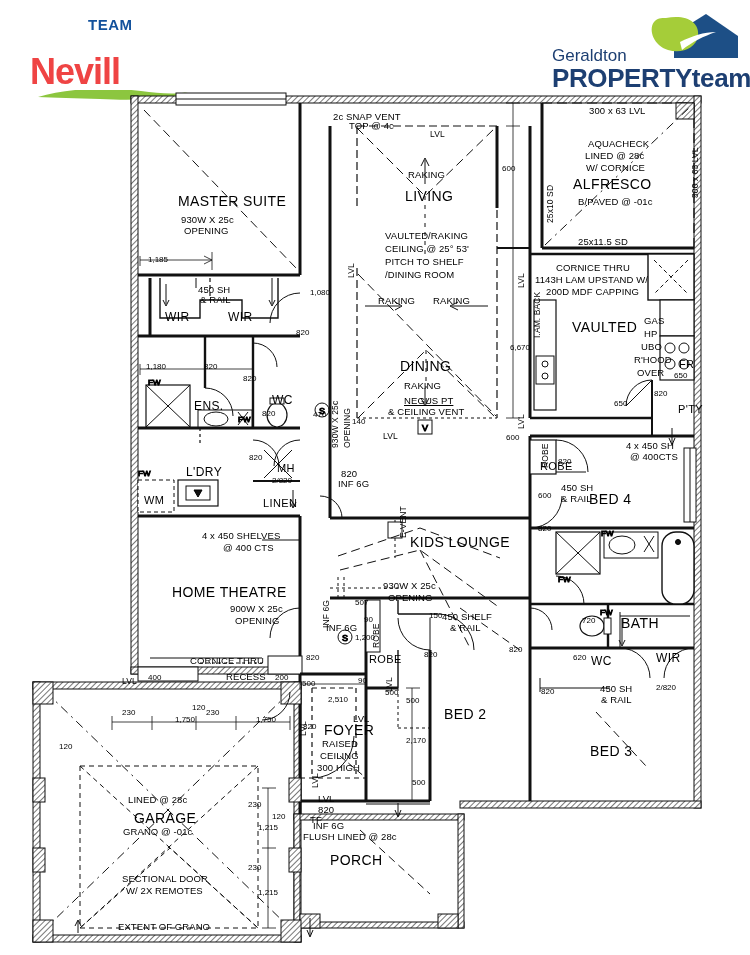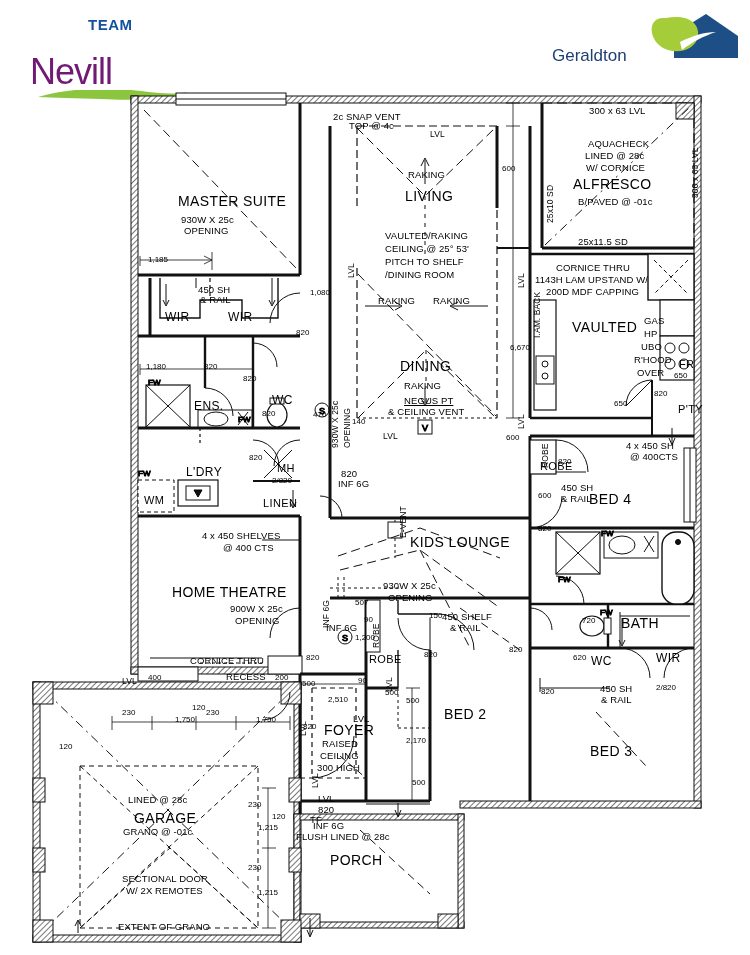--- a/index.html
+++ b/index.html
@@ -8,22 +8,22 @@
        font-family:"Liberation Sans", sans-serif;color:#111;}
 
   
   #header{position:absolute;left:0;top:8px;width:630px;height:92px;}
 
   #logo-left{position:absolute;left:14px;top:4px;width:230px;height:84px;}
   .lg-team{position:absolute;left:74px;top:4px;font-size:15px;font-weight:bold;
            color:#13519c;letter-spacing:.5px;}
   .lg-sad{position:absolute;left:12px;top:13px;font-size:40px;font-weight:bold;
           color:#13519c;letter-spacing:-1px;line-height:40px;}
-  .lg-nev{position:absolute;left:16px;top:42px;font-size:36px;font-weight:normal;
-          color:#701a75;letter-spacing:-1px;line-height:36px;}
+  .lg-nev{position:absolute;left:16px;top:42px;font-size:36px;font-weight:bold;
+          color:#ef4444;letter-spacing:-1px;line-height:36px;}
   .lg-swoosh{position:absolute;left:24px;top:78px;width:150px;height:11px;}
 
   #logo-right{position:absolute;left:520px;top:2px;width:220px;height:88px;}
   .pr-geraldton{position:absolute;left:32px;top:36px;font-size:17px;color:#1d3f72;}
   .pr-property{position:absolute;left:32px;top:53px;font-size:26px;font-weight:bold;
                color:#1d3f72;letter-spacing:-.4px;}
   .pr-team{font-weight:bold;color:#1d3f72;}
   .pr-mark{position:absolute;left:100px;top:2px;width:120px;height:48px;}
 
   
@@ -53,20 +53,21 @@
     </svg>
   </div>
 
   <div id="logo-right">
     <svg class="pr-mark" viewBox="0 0 120 48">
       <path d="M54 46 L54 22 L86 2 L118 24 L118 46 Z" fill="#1d4f86"></path>
       <path d="M46 6 C66 2 80 10 78 24 C76 36 62 42 48 38 C34 34 28 18 34 10 C37 6 41 6 46 6 Z" fill="#a5cd39"></path>
       <path d="M60 30 C72 24 84 20 96 20 C84 24 72 30 62 38 Z" fill="#ffffff"></path>
     </svg>
     <div class="pr-geraldton">Geraldton</div>
+    <div class="pr-property"><span>PROPERTY</span><span class="pr-team">team</span></div>
   </div>
 
 </div>
 
 <div id="plan">
 
   <svg width="750" height="867" viewBox="0 0 750 867">
     <defs>
       <pattern id="hatch" width="4" height="4" patternUnits="userSpaceOnUse" patternTransform="rotate(45)">
         <rect width="4" height="4" fill="#ffffff"></rect>
@@ -448,21 +449,21 @@
       <div class="lbl note" style="left: 230px; top: 515px;">900W X 25c</div>
       <div class="lbl note" style="left: 235px; top: 527px;">OPENING</div>
       <div class="lbl note" style="left: 190px; top: 567px;">CORNICE THRU</div>
       <div class="lbl note" style="left: 226px; top: 583px;">RECESS</div>
       <div class="lbl note" style="left: 383px; top: 492px;">930W X 25c</div>
       <div class="lbl note" style="left: 388px; top: 504px;">OPENING</div>
       <div class="lbl note" style="left: 322px; top: 650px;">RAISED</div>
       <div class="lbl note" style="left: 320px; top: 662px;">CEILING</div>
       <div class="lbl note" style="left: 317px; top: 674px;">300 HIGH</div>
       <div class="lbl note" style="left: 313px; top: 732px;">INF 6G</div>
-      <div class="lbl note" style="left: 296px; top: 743px;">FLUSH LINED @ 28c</div>
+      <div class="lbl note" style="left: 296px; top: 743px; padding-left: 7px;">FLUSH LINED @ 28c</div>
       <div class="lbl note" style="left: 128px; top: 706px;">LINED @ 28c</div>
       <div class="lbl note" style="left: 123px; top: 738px;">GRANO @ -01c</div>
       <div class="lbl note" style="left: 122px; top: 785px;">SECTIONAL DOOR</div>
       <div class="lbl note" style="left: 126px; top: 797px;">W/ 2X REMOTES</div>
       <div class="lbl note" style="left: 118px; top: 833px;">EXTENT OF GRANO</div>
       <div class="lbl note" style="left: 341px; top: 380px;">820</div>
       <div class="lbl note" style="left: 338px; top: 390px;">INF 6G</div>
       <div class="lbl note" style="left: 326px; top: 534px;">INF 6G</div>
       <div class="lbl note" style="left: 353px; top: 625px;">LVL</div>
       <div class="lbl note" style="left: 318px; top: 705px;">LVL</div>

